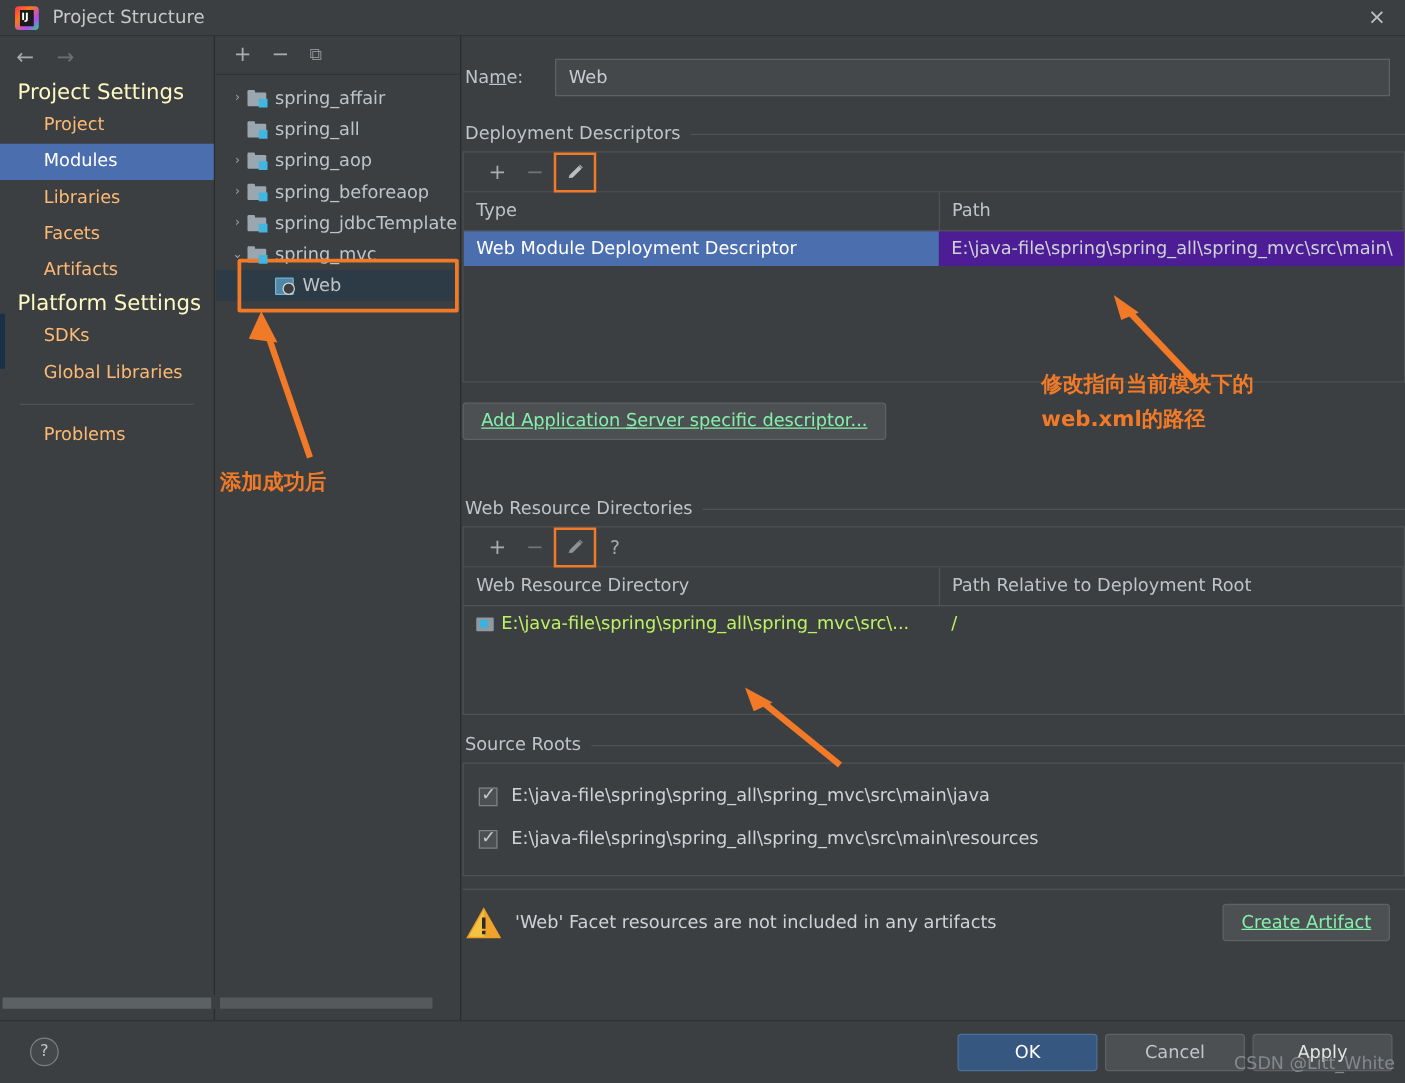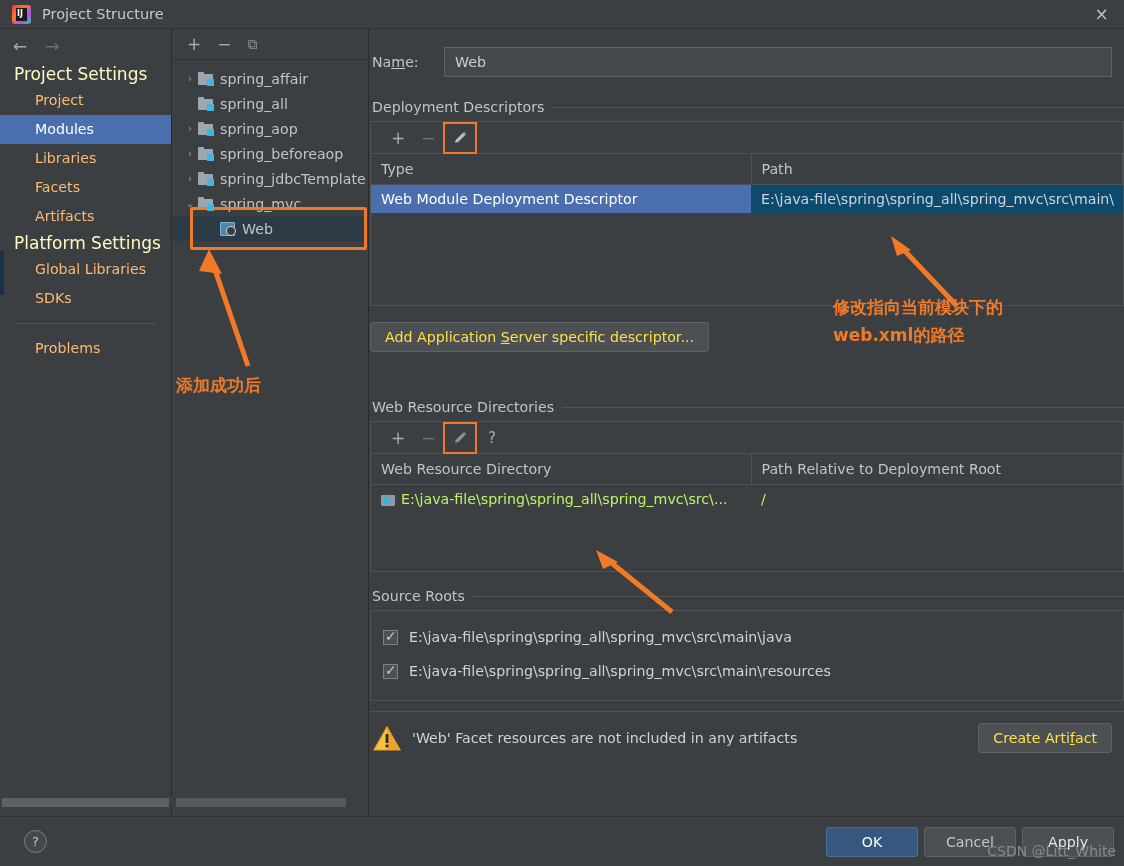--- a/index.html
+++ b/index.html
@@ -165,27 +165,28 @@
   table.tbl th {
     text-align: left; font-weight: normal; font-size: 14.2px; color: #bfc4c9;
     background: #3c3f41; padding: 6px 0 6px 10px; height: 30px;
     border-right: 1px solid #4e5254; border-bottom: 1px solid #4e5254;
   }
   table.tbl td {
     font-size: 14.2px; color: #bef264; padding: 5px 0 5px 10px; height: 29px;
     white-space: nowrap; overflow: hidden;
   }
   tr.sel td.c1 { background: #4b6eaf; color: #ffffff; }
-  tr.sel td.c2 { background: #0c4a6e; color: #cfd3d7; }
+  tr.sel td.c2 { background: #4c1d95; color: #cfd3d7; }
   .empty-rows { height: 92px; background: #3c3f41; }
 
   .btn {
-    background: #4c5052; border: 1px solid #5e6264; color: #fde047;
+    background: #4c5052; border: 1px solid #5e6264; color: #86efac;
     font-size: 14.2px; padding: 6px 14px; border-radius: 3px;
     font-family: "DejaVu Sans", "Liberation Sans", sans-serif;
+    text-decoration: underline;
   }
   .btn u { text-decoration: underline; }
 
   .wrd-row td { border: none; }
   .dirico {
     display:inline-block; width:14px; height:12px; position:relative;
     margin-right:6px; vertical-align:-2px;
   }
   .dirico::before {
     content:""; position:absolute; left:0; top:1px; width:14px; height:11px;
@@ -220,21 +221,21 @@
     background: #3c3f41; border-top: 1px solid #323232;
     display: flex; align-items: center;
   }
   .help-btn {
     width: 23px; height: 23px; border-radius: 50%; border: 1px solid #7b7f82;
     color: #bfc4c9; font-size: 13px; display: flex; align-items: center;
     justify-content: center; margin-left: 24px; background: #45484a;
   }
   .bb-right { margin-left: auto; display: flex; gap: 6px; padding-right: 10px; }
   .dlg-btn {
-    width: 92px; height: 30px; border-radius: 3px; font-size: 14.2px;
+    width: 112px; height: 30px; border-radius: 3px; font-size: 14.2px;
     display: flex; align-items: center; justify-content: center;
     background: #4c5052; border: 1px solid #5e6264; color: #c2c6ca;
   }
   .dlg-btn.primary { background: #365880; border-color: #4a6f9b; color: #ffffff; }
   .dlg-btn.dis { color: #e5e5e5; }
 
   
   .hscroll { position: absolute; height: 11px; background: #3c3f41; }
   .hscroll .thumb { position: absolute; left: 2px; top: 2px; height: 9px; background: #5c6164; }
 
@@ -270,22 +271,22 @@
     </div>
 
     <div class="side-group">Project Settings</div>
     <div class="side-item">Project</div>
     <div class="side-item selected">Modules</div>
     <div class="side-item">Libraries</div>
     <div class="side-item">Facets</div>
     <div class="side-item">Artifacts</div>
 
     <div class="side-group">Platform Settings</div>
+    <div class="side-item">SDKs</div>
     <div class="side-item">Global Libraries</div>
-    <div class="side-item">SDKs</div>
 
     <div class="side-sep"></div>
     <div class="side-item">Problems</div>
   </div>
   <div class="left-strip"></div>
 
   <div class="modpanel">
     <div class="mod-toolbar">
       <span class="tb-ico">+</span>
       <span class="tb-ico">−</span>

